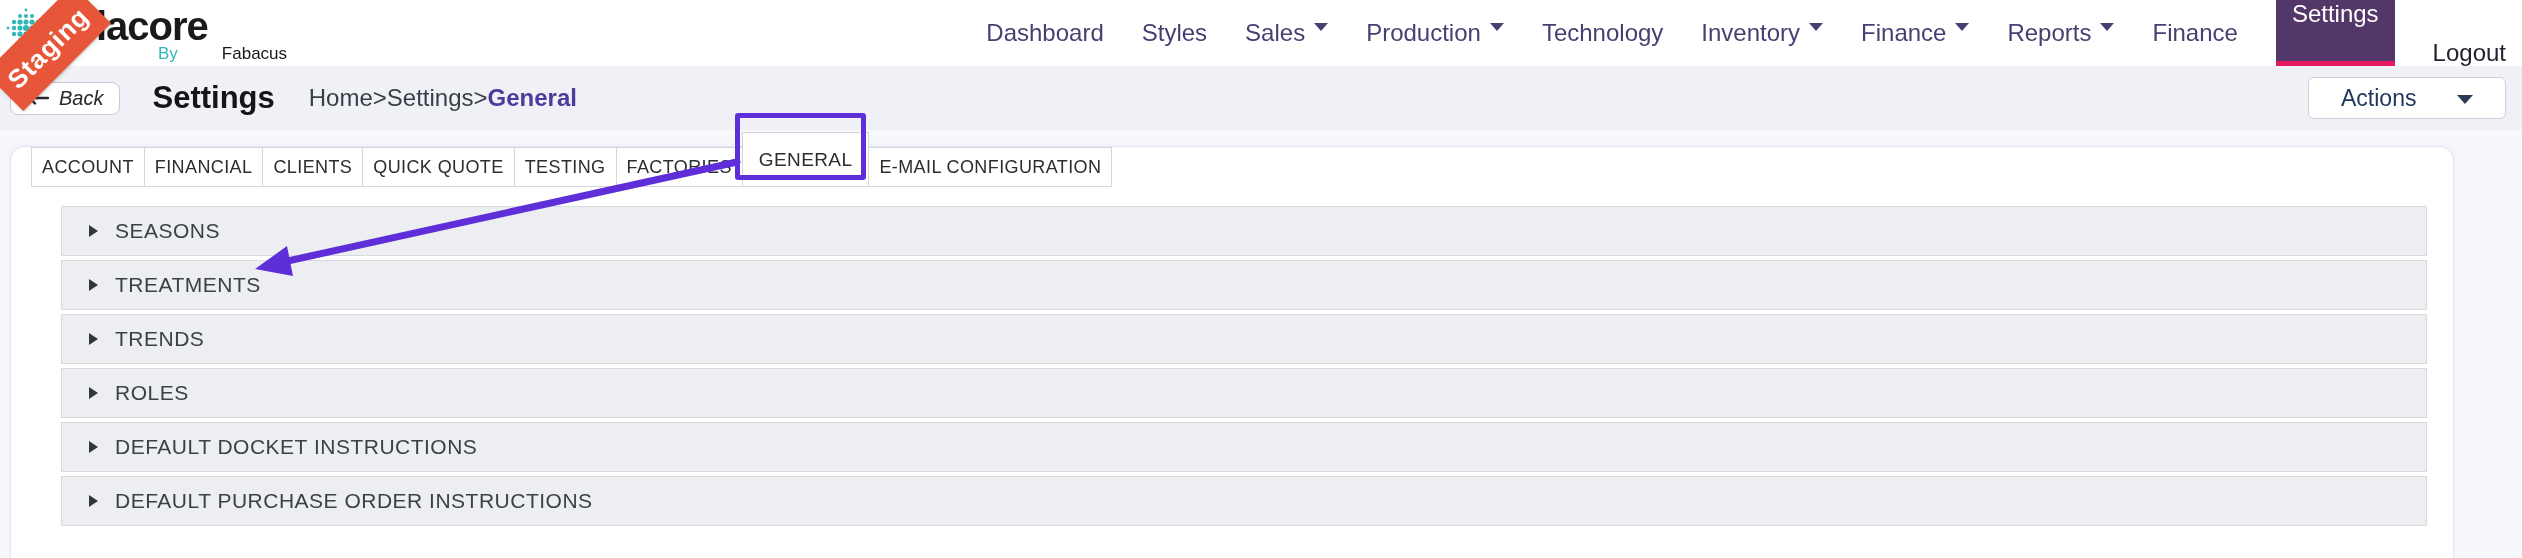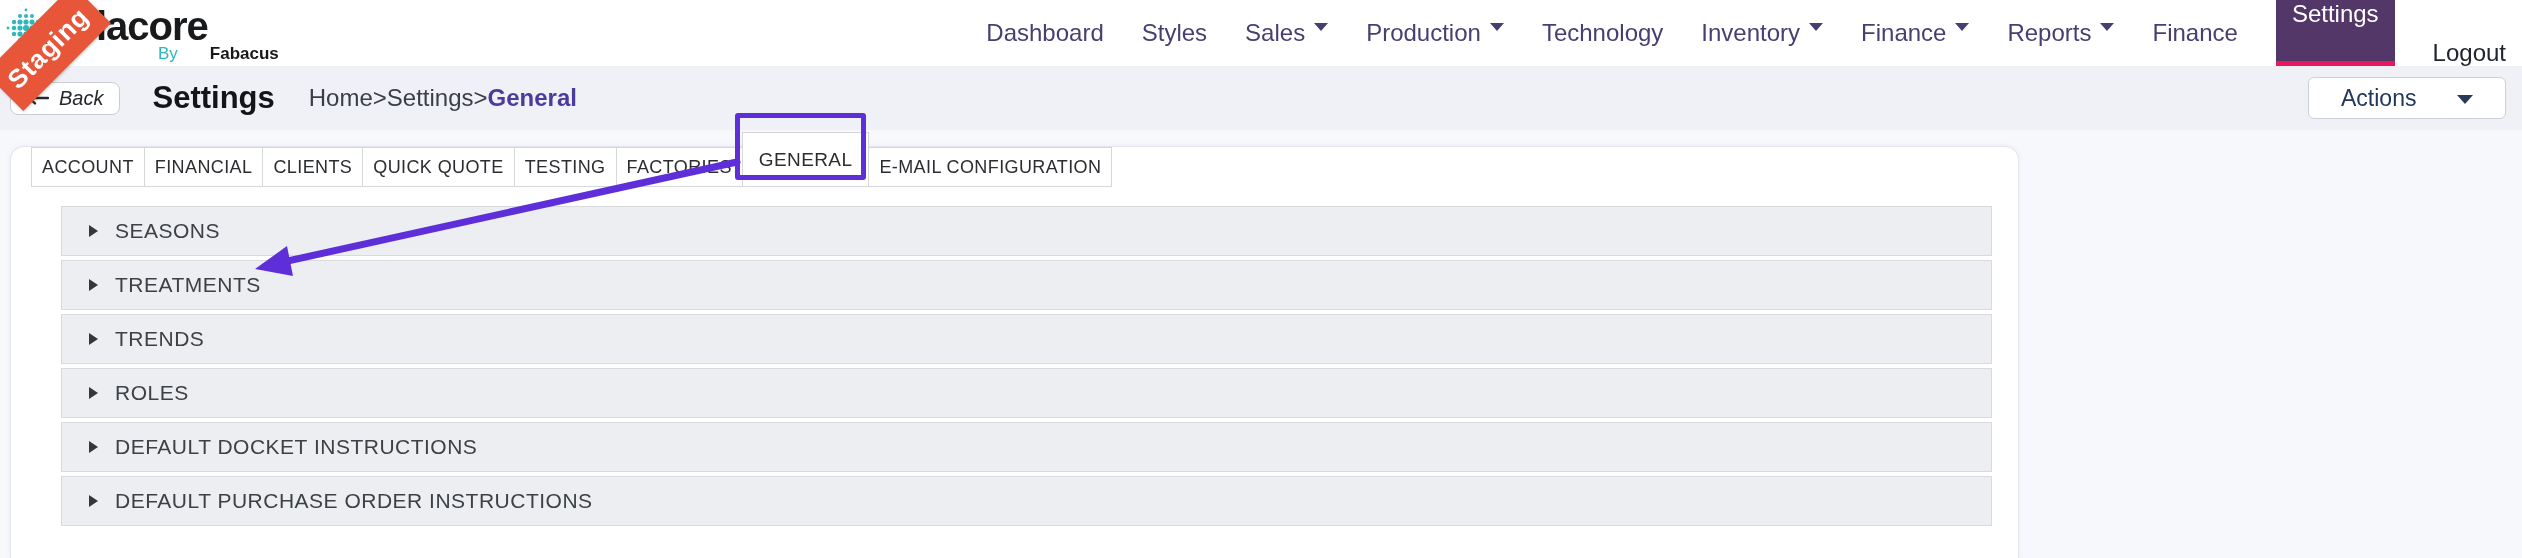--- a/index.html
+++ b/index.html
@@ -12,38 +12,38 @@
   .nav-item { display:flex; align-items:flex-start; cursor:pointer; white-space:nowrap; }
   .caret { display:inline-block; width:0; height:0; border-left:7px solid transparent; border-right:7px solid transparent; border-top:8px solid currentColor; margin-left:9px; margin-top:4px; }
   .nav-item.active { align-self:stretch; background:#523768; color:#ffffff; padding:0 16px; border-bottom:5px solid #e6185e; }
   .nav-item.logout { color:#20242e;margin-top:40px; }
 
   
   .logo-block { position:absolute; left:0; top:0; width:300px; height:66px; }
   .logo-word { position:absolute; left:96px; top:4px; font-size:40px; font-weight:800; letter-spacing:-1px; color:#191a1c; }
   .logo-byline { position:absolute; left:158px; top:44px; font-size:17px; }
   .logo-byline .by { color:#2fb7b9; }
-  .logo-byline .brand { color:#17181a; font-weight:700; margin-left:4px;padding-left:28px; }
+  .logo-byline .brand { color:#17181a; font-weight:400; margin-left:16px;padding-left:28px; }
   .logo-dots { position:absolute; left:6px; top:8px; }
 
   
   .ribbon-clip { position:absolute; left:0; top:0; width:150px; height:150px; overflow:hidden; z-index:60; pointer-events:none; }
   .ribbon-band { position:absolute; left:-14px; top:21px; width:124px; height:54px; background:#e8563a; transform:rotate(-45deg); display:flex; align-items:center; justify-content:center; color:#fff; font-size:26px; font-weight:600; letter-spacing:1px; box-shadow:0 1px 3px rgba(0,0,0,.25); }
 
   
   .header-strip { position:absolute; left:0; top:66px; width:2522px; height:64px; background:#f0f1f7; display:flex; align-items:center; }
   .back-btn { display:flex; align-items:center; gap:10px; background:#fff; border:1px solid #c9ccd3; border-radius:8px; height:33px; padding:0 16px; font-size:20px; color:#26282c; margin-left:10px; cursor:pointer;font-style:italic; }
   .page-title { font-size:31px; font-weight:700; color:#141516; margin-left:32px; }
   .breadcrumb { margin-left:34px; font-size:24px; color:#3a3f45; display:flex; align-items:center; }
   .breadcrumb .current { color:#4c3a9c; font-weight:700; }
   .actions-btn { margin-left:auto; margin-right:16px; width:198px; height:42px; background:#fff; border:1px solid #ccd0d9; border-radius:6px; display:flex; align-items:center; justify-content:space-between; padding:0 32px; font-size:23px; color:#21375c; cursor:pointer; }
   .caret-dark { border-left:8px solid transparent; border-right:8px solid transparent; border-top:9px solid #2c3b55; width:0; height:0; margin-top:3px; }
 
   
-  .card { position:absolute; left:10px; top:146px; width:2009px; height:412px; background:#ffffff; border:1px solid #e3e5ee; border-bottom:none; border-radius:14px 14px 0 0; box-shadow:0 0 6px rgba(40,50,90,.05); }
+  .card { position:absolute; left:10px; top:146px; width:2444px; height:412px; background:#ffffff; border:1px solid #e3e5ee; border-bottom:none; border-radius:14px 14px 0 0; box-shadow:0 0 6px rgba(40,50,90,.05); }
 
   
   .tabs { display:flex; align-items:flex-end; height:40px; margin-left:20px; position:relative; }
   .tab { background:#fff; border:1px solid #d6d7db; margin-right:-1px; height:40px; line-height:38px; padding:0 10px; font-size:18px; letter-spacing:.4px; font-weight:500; color:#2b2d30; white-space:nowrap; cursor:pointer; }
   .tab-wrap { position:relative; z-index:6; }
   .tab-wrap .tab.active { position:relative; height:55px; line-height:53px; padding:0 16px; font-size:19px; z-index:3; }
   .annotation-box { position:absolute; left:-7px; right:2px; top:-19px; bottom:7px; border:5px solid #5e2fd9; border-radius:3px; pointer-events:none; z-index:8; }
   .annot-arrow { position:absolute; left:-5px; top:30px; overflow:visible; pointer-events:none; z-index:9; }
 
   

